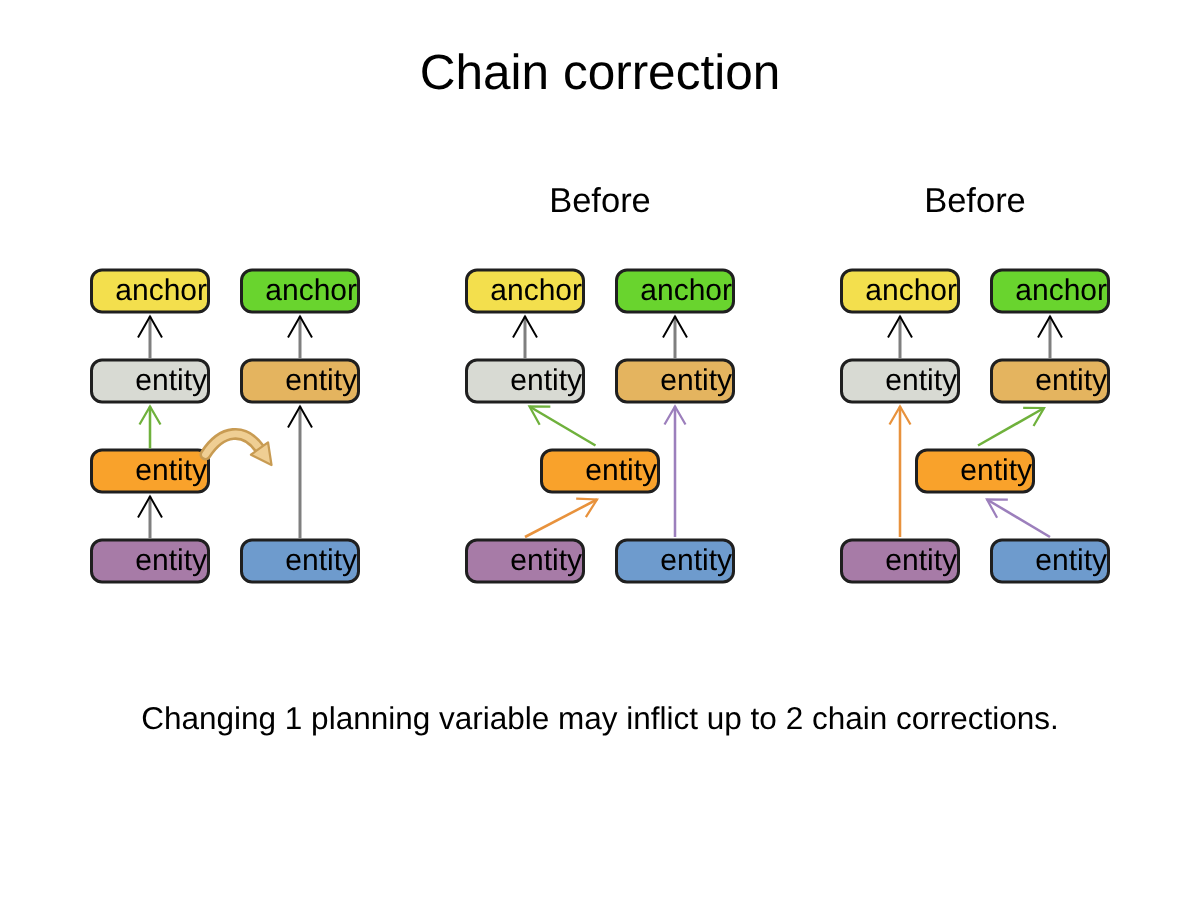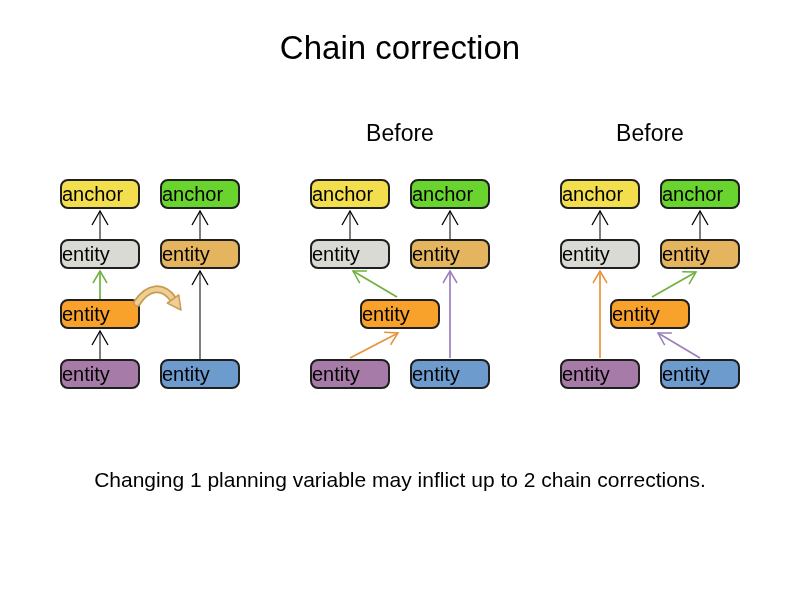--- a/index.html
+++ b/index.html
@@ -5,21 +5,21 @@
   html,body{margin:0;padding:0;background:#fff;}
   #stage{position:relative;width:800px;height:600px;background:#fff;overflow:hidden;
          font-family:Liberation Sans, sans-serif;color:#000;}
   .title{position:absolute;left:0;top:29px;width:800px;text-align:center;
          font-size:33px;letter-spacing:0px;}
   .grouplabel{position:absolute;top:120px;width:180px;text-align:center;font-size:23px;}
   .lbl-before{left:310px;}
   .lbl-after{left:560px;}
   .caption{position:absolute;left:0;top:468px;width:800px;text-align:center;font-size:21px;}
   .node{position:absolute;width:80px;height:30px;box-sizing:border-box;
-        border:2px solid #1f1f1f;border-radius:8px;text-align:left;
+        border:2px solid #1f1f1f;border-radius:8px;text-align:right;
         font-size:20px;line-height:26px;z-index:2;}
   svg.arrows{position:absolute;left:0;top:0;z-index:3;pointer-events:none;}
   .ln{fill:none;}
 </style>
 </head>
 <body>
 
 <div id="stage">
 
   <div class="title">Chain correction</div>

